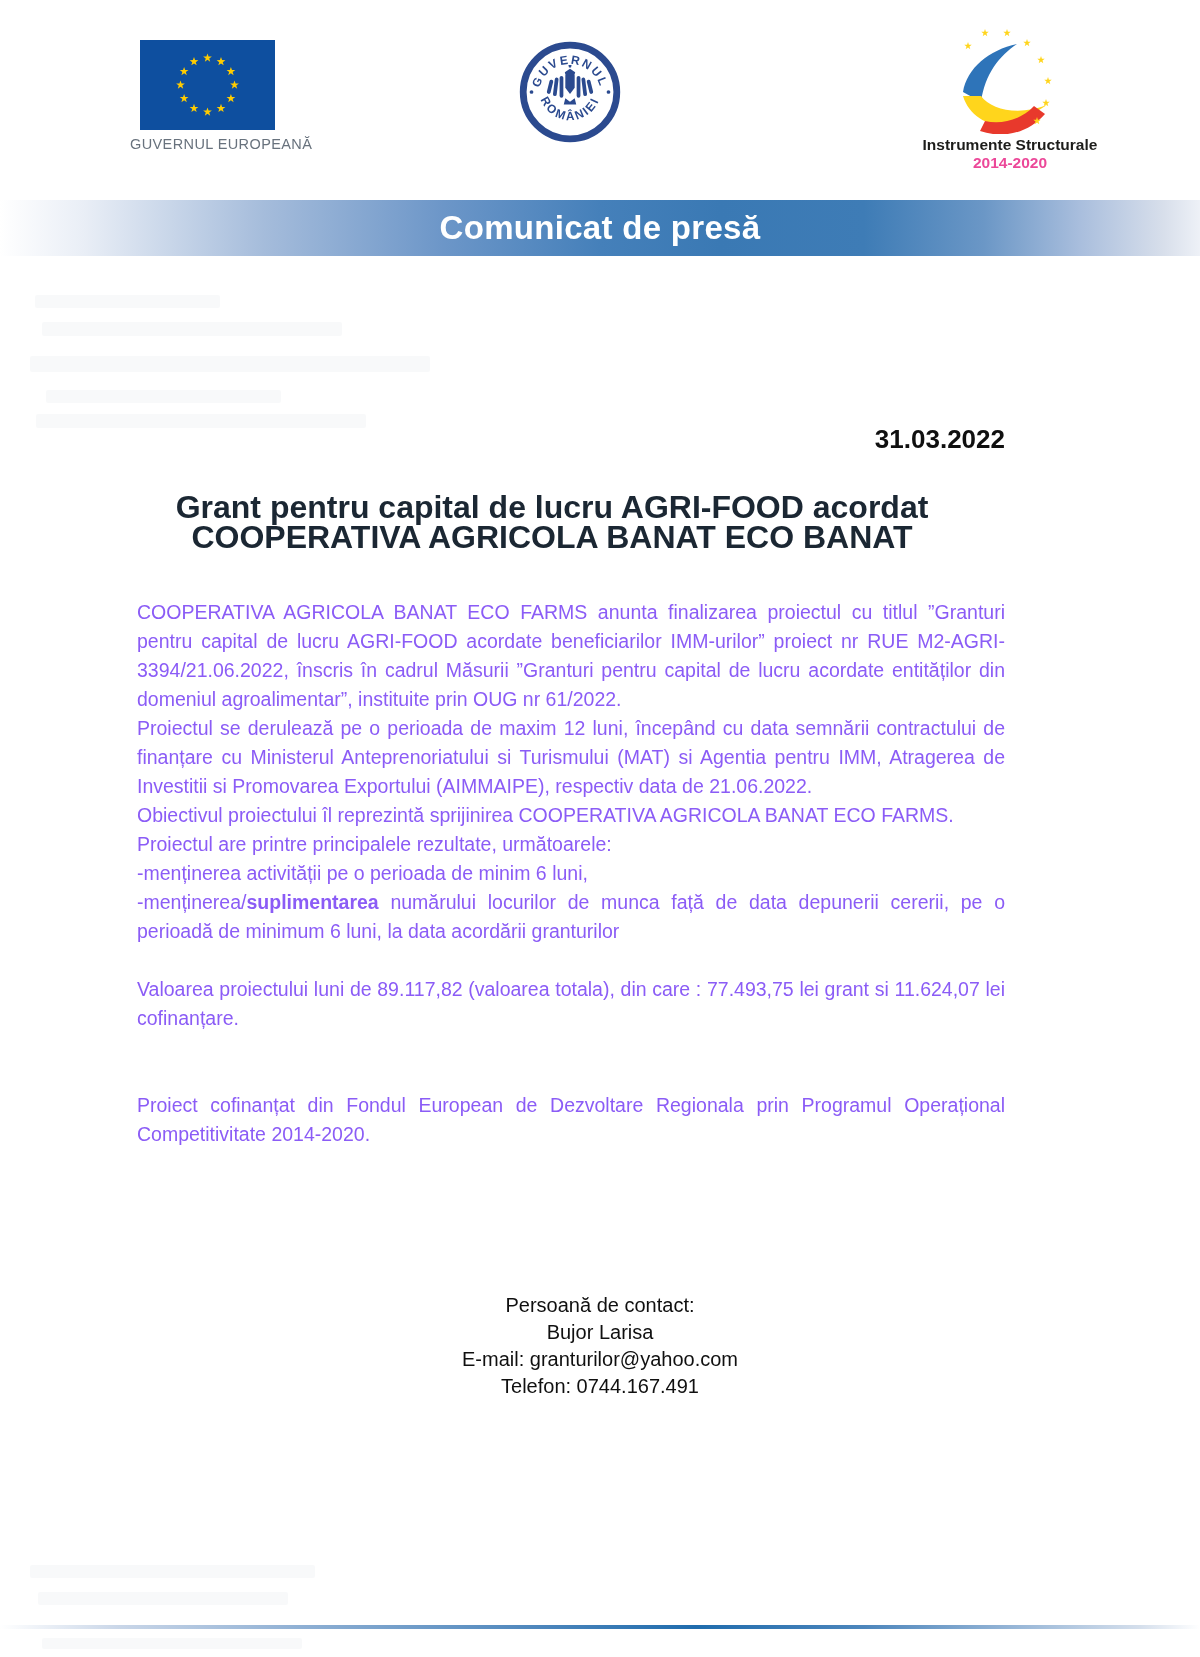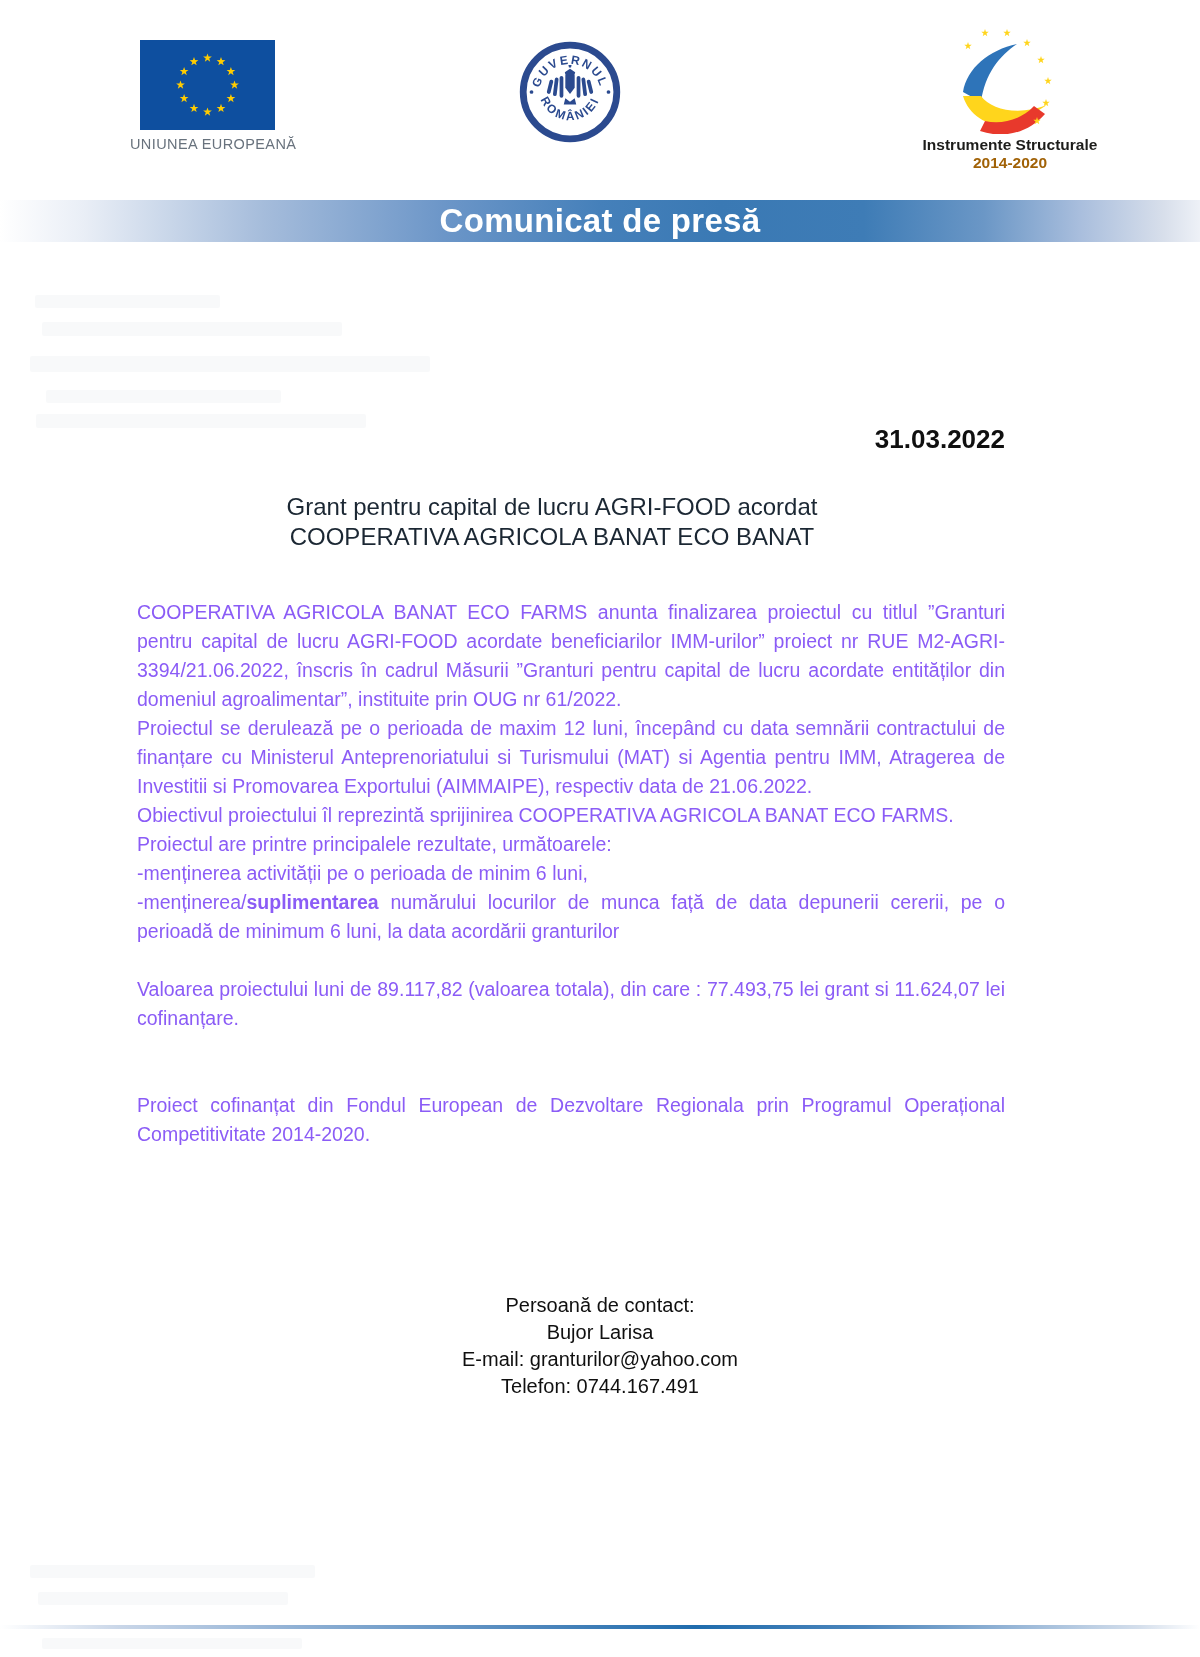--- a/index.html
+++ b/index.html
@@ -17,43 +17,43 @@
   
   .eu-logo { position: absolute; left: 130px; top: 40px; width: 155px; text-align: center; }
   .eu-logo svg { display: block; margin: 0 auto; }
   .eu-caption { margin-top: 6px; font-size: 14.5px; letter-spacing: 0.4px; color: #68727d; white-space: nowrap; }
 
   .gov-logo { position: absolute; left: 518px; top: 40px; width: 104px; height: 104px; }
 
   .is-logo { position: absolute; left: 915px; top: 26px; width: 190px; text-align: center; }
   .is-logo svg { display: block; margin: 0 auto; }
   .is-caption1 { margin-top: 2px; font-size: 15.5px; font-weight: bold; color: #1d1d1b; white-space: nowrap; }
-  .is-caption2 { font-size: 15.5px; font-weight: bold; color: #a16207; }
+  .is-caption2 { font-size: 15.5px; font-weight: bold; color: #ec4899; }
 
   
   .banner {
-    position: absolute; left: 0; top: 200px; width: 1200px; height: 42px;
+    position: absolute; left: 0; top: 200px; width: 1200px; height: 56px;
     background: linear-gradient(90deg,
       #ffffff 0%, #e9eef6 7%, #a5bcdb 22%, #6c96c8 37%, #4580ba 50%,
       #3a79b4 60%, #3e7cb6 72%, #6b97c6 82%, #a9bedd 90%, #d8dfeb 97%, #eef1f7 100%);
     display: flex; align-items: center; justify-content: center;
   }
   .banner-text { color: #ffffff; font-weight: bold; font-size: 33px; letter-spacing: 0.3px; }
 
   
   .ghost { position: absolute; background: #f5f6f7; border-radius: 2px; opacity: 0.65; }
 
   
   .date {
     position: absolute; left: 137px; top: 424px; width: 868px;
     text-align: right; font-size: 26px; font-weight: bold; color: #101010;
   }
   .doc-title {
     position: absolute; left: 137px; top: 492px; width: 830px;
-    text-align: center; font-size: 24px; font-weight: normal;
+    text-align: center; font-size: 32px; font-weight: bold;
     line-height: 30px; color: #1b2733;
   }
   .body-text {
     position: absolute; left: 137px; top: 598px; width: 868px;
     font-size: 19.5px; line-height: 29px; text-align: justify; color: #8b5cf6;
   }
   .body-text p { margin: 0; }
   .body-text p.gap1 { margin-top: 29px; }
   .body-text p.gap2 { margin-top: 58px; }
   .semi { font-weight: bold; }
@@ -91,21 +91,21 @@
         <use href="#star-eu" x="90.9" y="58.5"></use>
         <use href="#star-eu" x="81" y="68.4"></use>
         <use href="#star-eu" x="67.5" y="72"></use>
         <use href="#star-eu" x="54" y="68.4"></use>
         <use href="#star-eu" x="44.1" y="58.5"></use>
         <use href="#star-eu" x="40.5" y="45"></use>
         <use href="#star-eu" x="44.1" y="31.5"></use>
         <use href="#star-eu" x="54" y="21.6"></use>
       </g>
     </svg>
-    <div class="eu-caption">UNIUNEA EUROPEANĂ</div>
+    <div class="eu-caption">GUVERNUL EUROPEANĂ</div>
   </div>
 
   <div class="gov-logo">
     <svg width="104" height="104" viewBox="0 0 100 100" aria-hidden="true">
       <defs>
         <path id="arcTop" d="M20,53 A30,30 0 0 1 80,53" fill="none"></path>
         <path id="arcBot" d="M20,47 A30,30 0 0 0 80,47" fill="none"></path>
       </defs>
       <circle cx="50" cy="50" r="45" fill="#ffffff" stroke="#2b4a8f" stroke-width="6.5"></circle>
       <circle cx="13" cy="50" r="1.8" fill="#2b4a8f"></circle>

